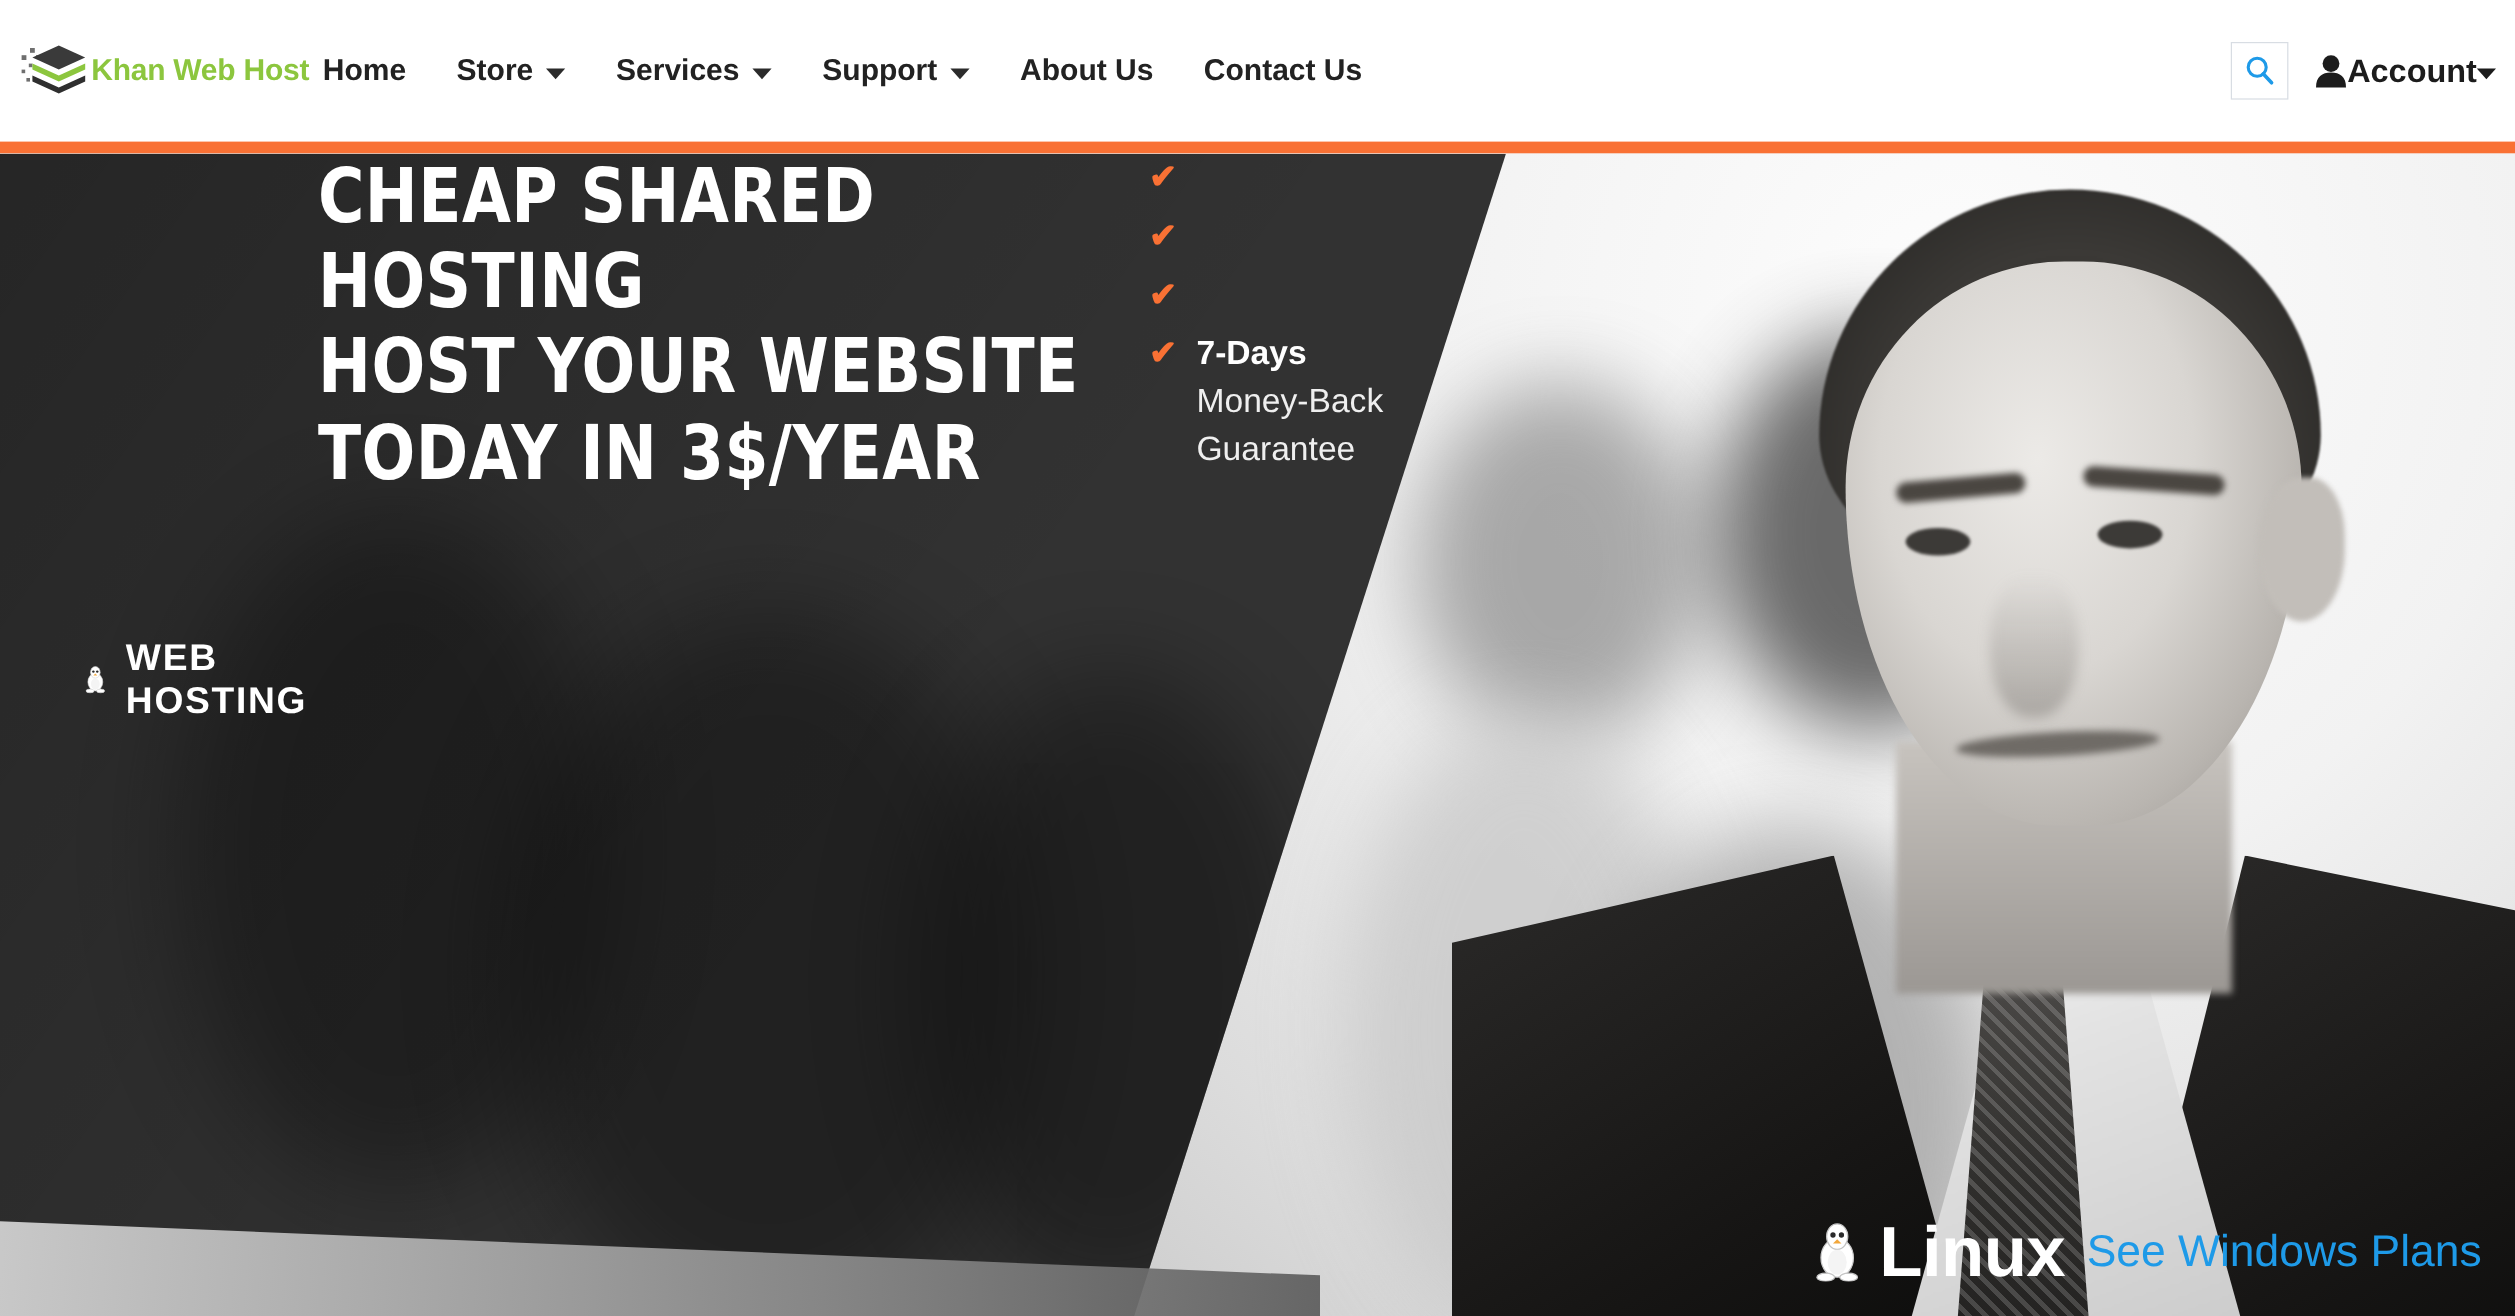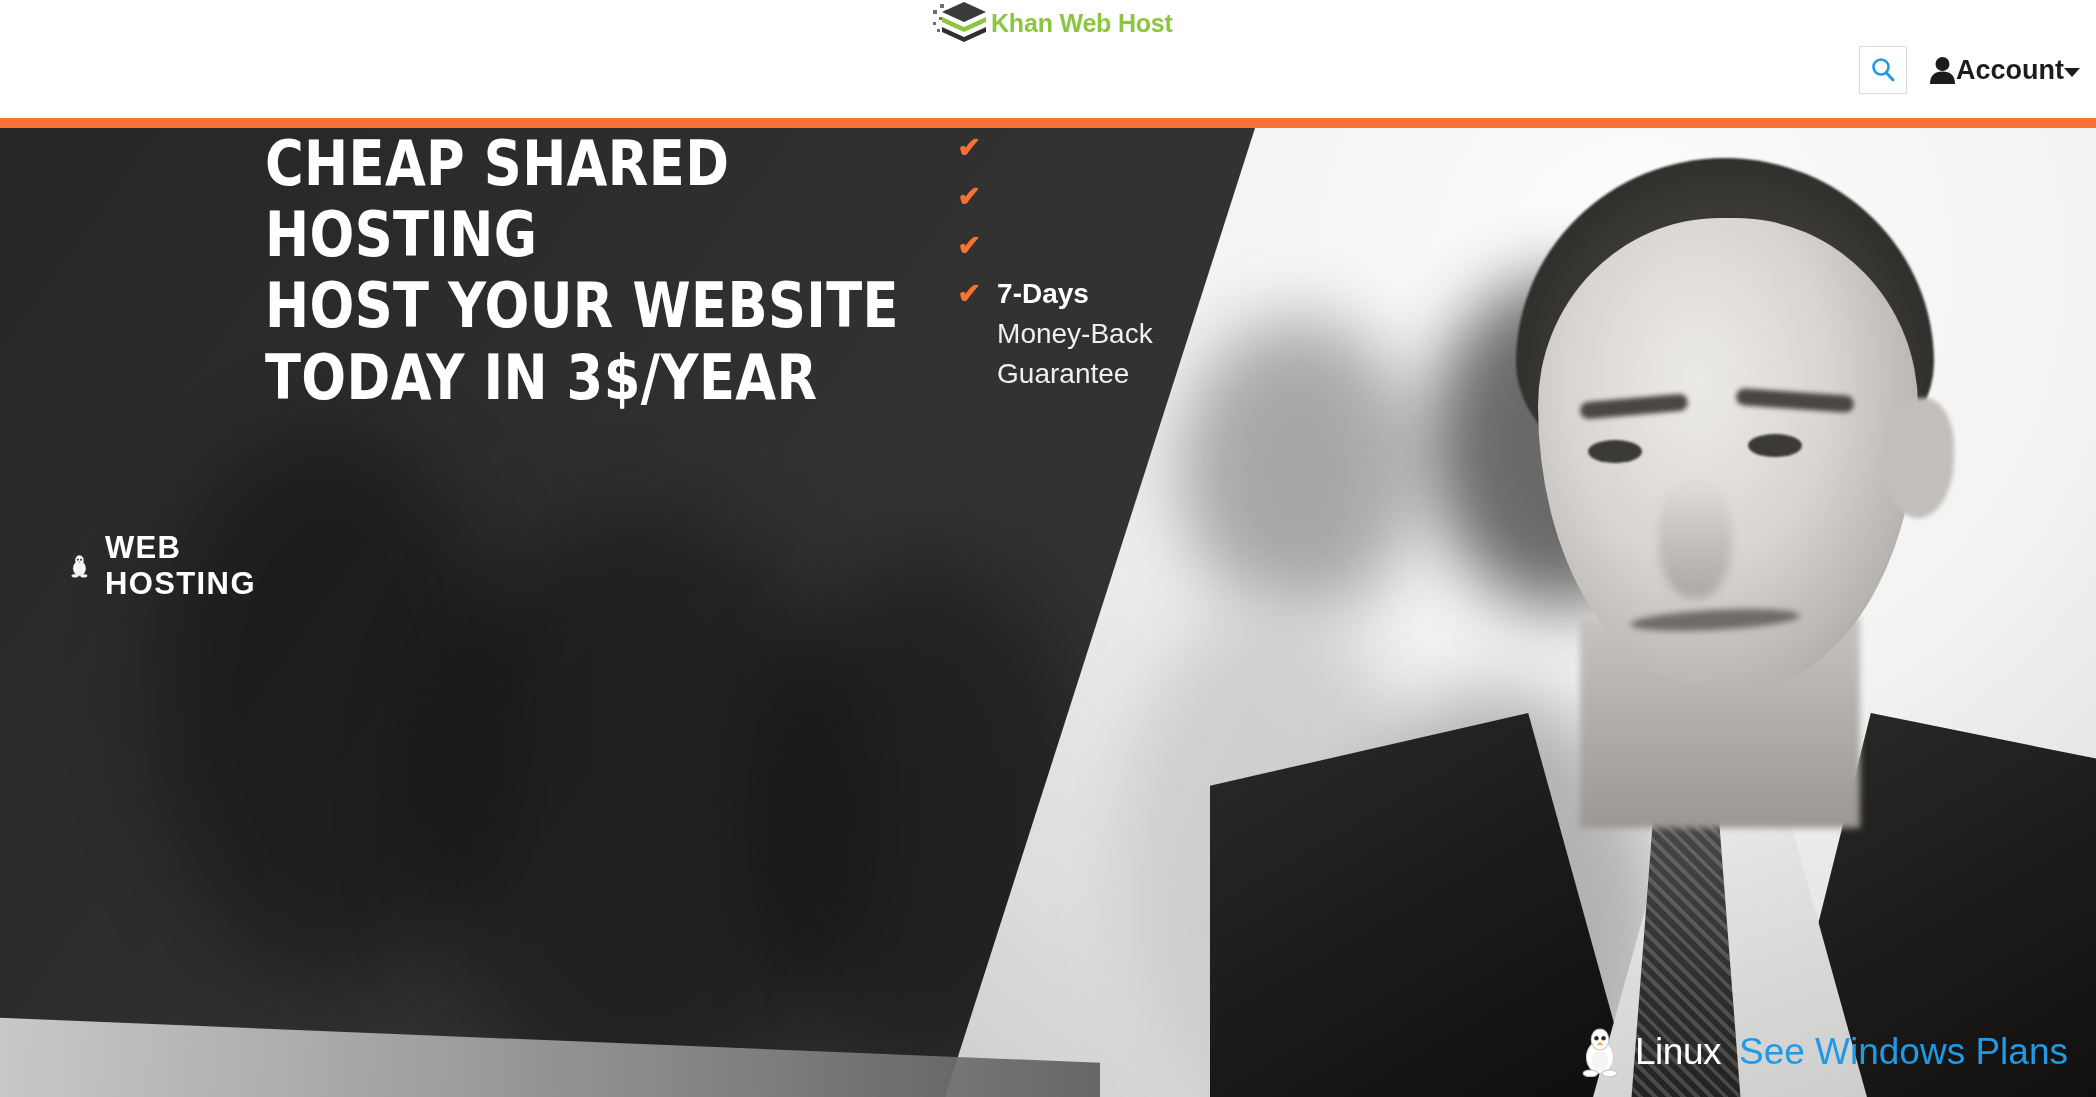--- a/index.html
+++ b/index.html
@@ -8,21 +8,21 @@
     background:#ffffff;
     font-family:"Liberation Sans", sans-serif;
     overflow:hidden;
   }
 
   
   .site-header {
     position:absolute; top:0; left:0;
     width:2096px; height:118px;
     background:#ffffff;
-    display:flex; align-items:center;flex-direction:column;
+    display:flex; align-items:center;
   }
 
   .brand { display:flex; align-items:center; margin-left:16px; width:250px; }
   .brand-mark { position:relative; width:60px; height:46px; flex:none; }
   .brand-text {
     font-size:25px; font-weight:bold; color:#8cc63e;
     letter-spacing:-0.2px; white-space:nowrap;
   }
 
   .main-nav { display:flex; align-items:center; gap:0px; margin-left:-18px; }
@@ -221,21 +221,21 @@
     line-height:1.42; flex:none;
   }
   .feature-item b { color:#ffffff; font-weight:bold; }
 
   
   .os-switch {
     position:absolute; right:28px; bottom:20px;
     display:flex; align-items:center; gap:14px;
   }
   .os-label {
-    font-size:37px; font-weight:normal; color:#ffffff;
+    font-size:59px; font-weight:bold; color:#ffffff;
     letter-spacing:-0.5px;
   }
   .os-alt-link {
     font-size:37px; color:#1e9ae8; text-decoration:none;
     cursor:pointer; margin-left:4px;
   }
 </style>
 </head>
 <body>
 
@@ -253,20 +253,43 @@
           <rect x="6" y="29" width="3" height="3"></rect>
         </g>
         <polygon points="33,2 55,12 33,22 11,12" fill="#3a3a3a"></polygon>
         <polygon points="11,17 33,27 55,17 55,22 33,32 11,22" fill="#8cc63e"></polygon>
         <polygon points="11,27 33,37 55,27 55,32 33,42 11,32" fill="#2f2f2f"></polygon>
       </svg>
     </span>
     <span class="brand-text">Khan Web Host</span>
   </a>
 
+  <nav class="main-nav">
+    <div class="nav-item">
+      <span>Home</span>
+    </div>
+    <div class="nav-item">
+      <span>Store</span>
+      <span class="caret"></span>
+    </div>
+    <div class="nav-item">
+      <span>Services</span>
+      <span class="caret"></span>
+    </div>
+    <div class="nav-item">
+      <span>Support</span>
+      <span class="caret"></span>
+    </div>
+    <div class="nav-item">
+      <span>About Us</span>
+    </div>
+    <div class="nav-item">
+      <span>Contact Us</span>
+    </div>
+  </nav>
 
   <div class="header-right">
     <div class="search-box">
       <svg width="30" height="30" viewBox="0 0 30 30">
         <circle cx="13" cy="12" r="7.5" fill="none" stroke="#1e9ae8" stroke-width="2.6"></circle>
         <line x1="18" y1="17.5" x2="25" y2="25" stroke="#1e9ae8" stroke-width="3" stroke-linecap="round"></line>
       </svg>
     </div>
     <div class="account">
       <svg width="27" height="30" viewBox="0 0 27 30">

